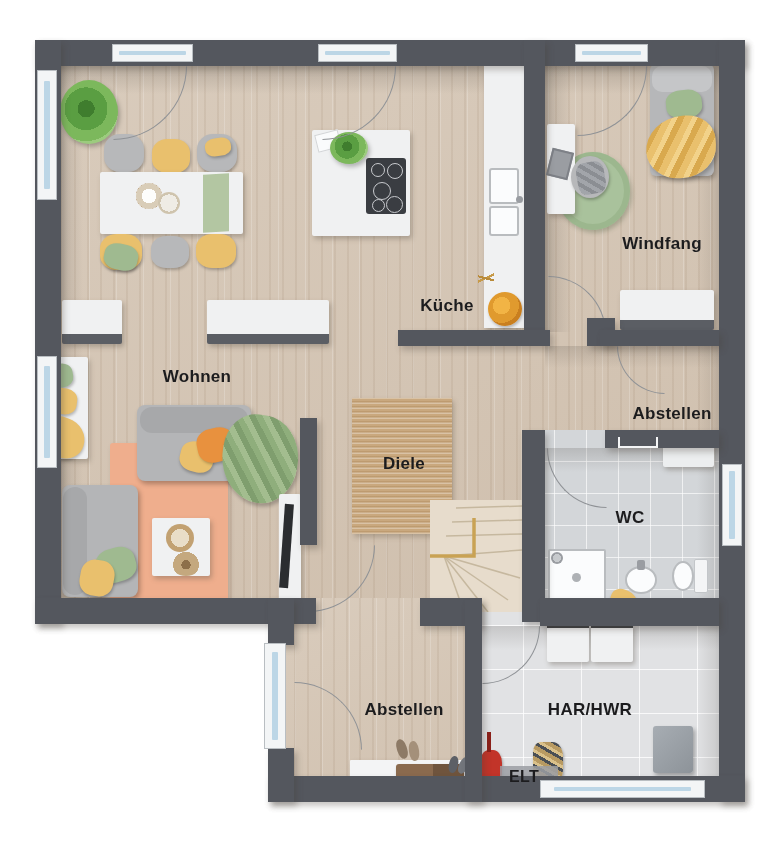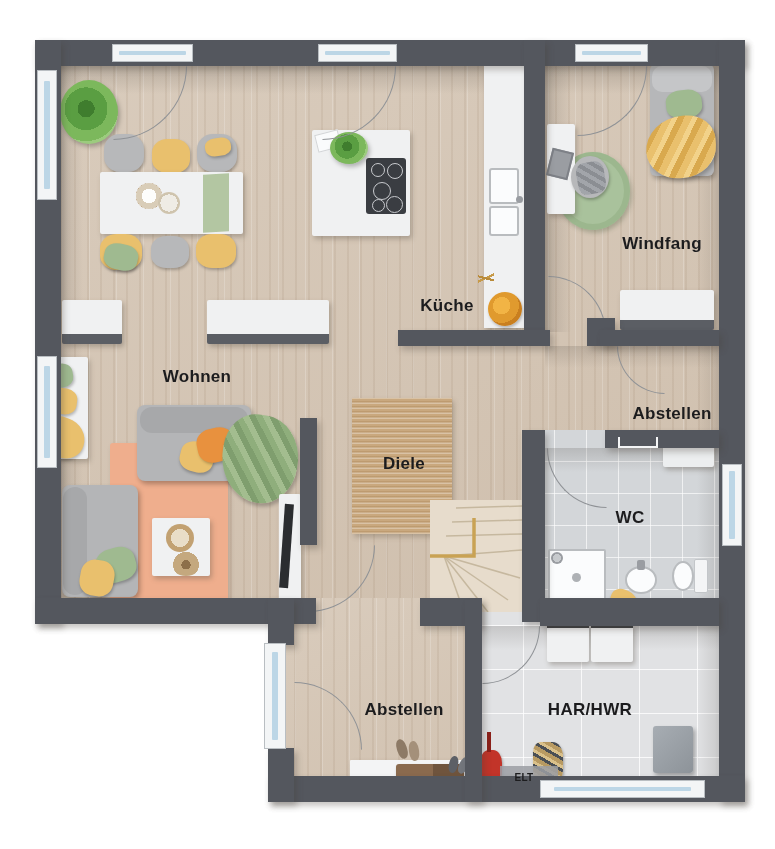--- a/index.html
+++ b/index.html
@@ -31,21 +31,21 @@
   .arc.tr{border-top-color:#8f9296;border-right-color:#8f9296;border-top-right-radius:100%;}
   
   .white{position:absolute;background:#f0f1f2;border-radius:2px;box-shadow:2px 3px 5px rgba(90,80,70,.35);z-index:4;}
   .front{border-bottom:10px solid #5b5e64;box-sizing:border-box;}
   .soft{position:absolute;border-radius:40%;box-shadow:1px 2px 3px rgba(0,0,0,.25);z-index:4;}
   .cg{background:#b7b8ba;} .cy{background:#e9c06d;} .cgr{background:#9fba90;} .cor{background:#e8913e;}
   .rug{position:absolute;z-index:2;}
   .shade{position:absolute;pointer-events:none;z-index:3;}
   .lbl{position:absolute;transform:translate(-50%,-50%);font-weight:700;font-size:17px;
        color:#1c1c1e;letter-spacing:.3px;white-space:nowrap;z-index:8;}
-  .lbl.small{font-size:10px;font-weight:700;}
+  .lbl.small{font-size:16px;font-weight:700;}
   .fixture{position:absolute;background:#fbfcfd;border:2px solid #b9bcbf;box-sizing:border-box;z-index:4;}
   .plant{position:absolute;border-radius:50%;z-index:4;
     background:radial-gradient(circle at 45% 45%, #3f7d2e 0 18%, #5a9e42 18% 45%, #7cb85c 45% 68%, #9ccb7e 68% 78%, transparent 79%);
     filter:drop-shadow(2px 3px 2px rgba(0,0,0,.25));}
 </style>
 </head>
 <body>
 
 <div id="canvas">
 

